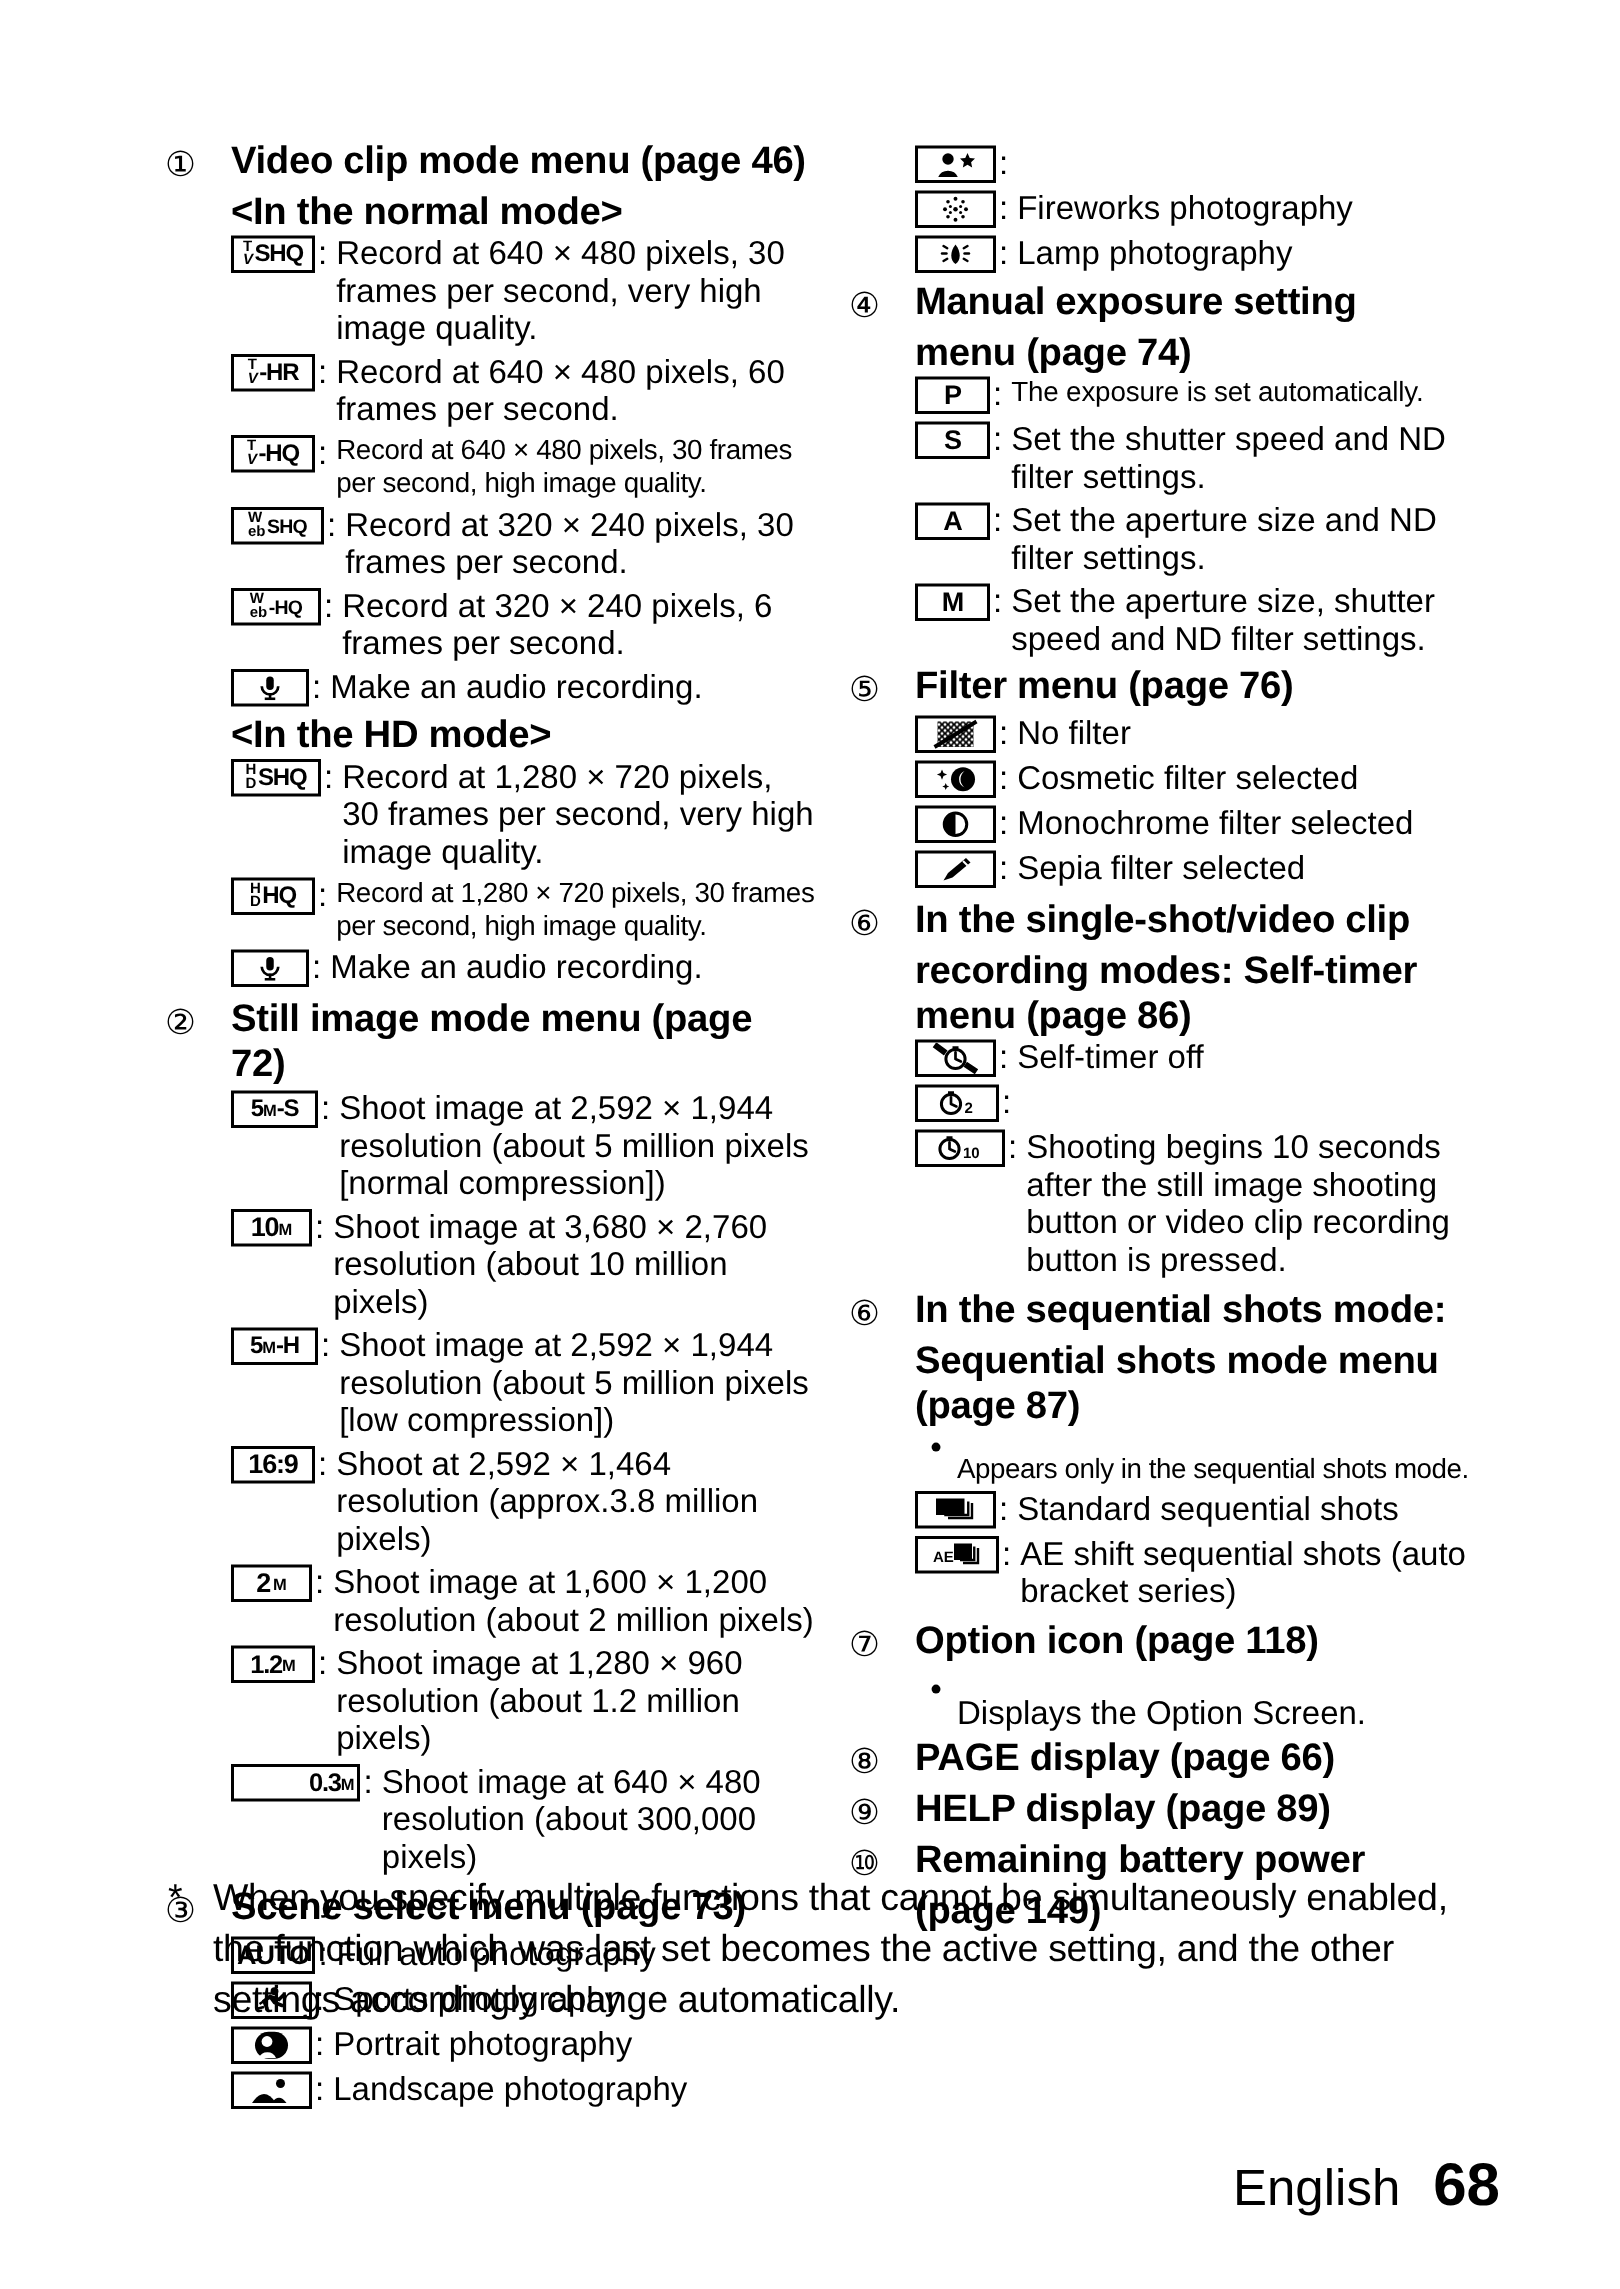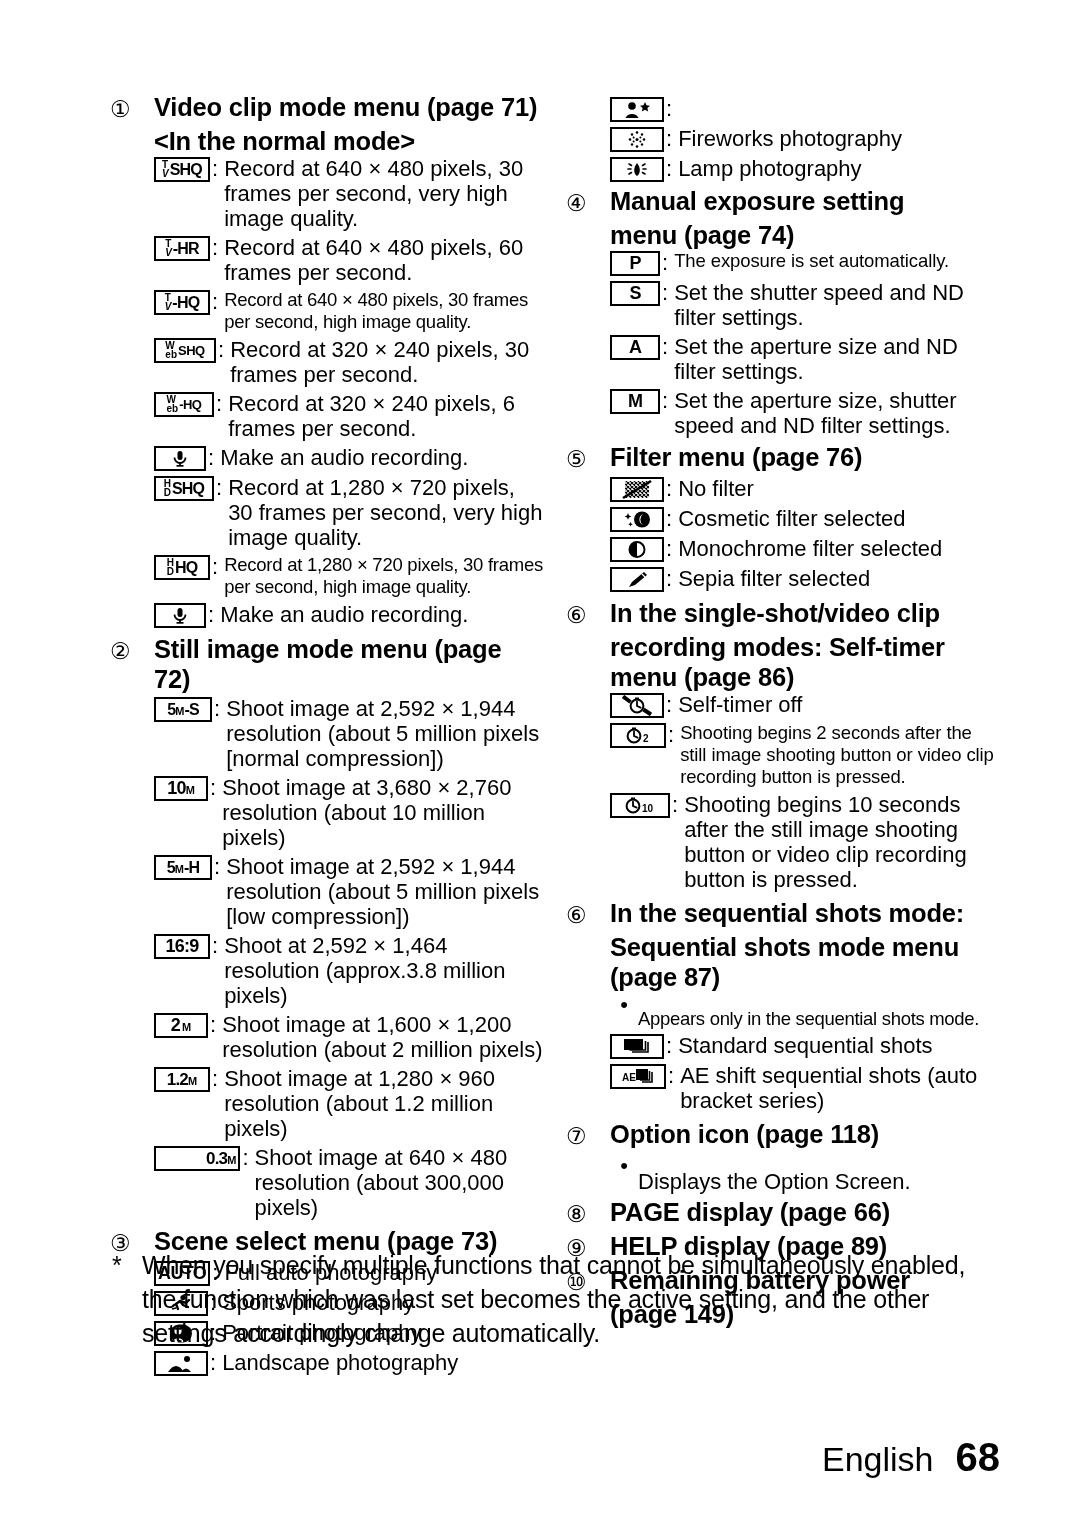--- a/index.html
+++ b/index.html
@@ -206,21 +206,21 @@
 <body>
 
 <div class="page">
 
   <div class="columns">
 
     <div class="col">
 
       <div class="section">
         <div class="num">①</div>
-        <div class="heading">Video clip mode menu (page 71)</div>
+        <div class="heading">Video clip mode menu (page 46)</div>
       </div>
       <div class="subheading">&lt;In the normal mode&gt;</div>
 
       <div class="row">
         <div class="ico-cell">
           <span class="ico" style="min-width:56px;">
             <span class="rowlbl">
                 <span class="stack">
                   <b>T</b>
                   <i>V</i>
@@ -305,20 +305,21 @@
               <path d="M18.5 9.5a5.5 5.5 0 0 0 11 0" stroke="#000" stroke-width="1.8" fill="none"></path>
               <rect x="23.2" y="14" width="1.7" height="3.4" fill="#000"></rect>
               <rect x="20.5" y="17" width="7" height="1.7" fill="#000"></rect>
             </svg>
           </span>
         </div>
         <span class="colon">:</span>
         <div class="desc">Make an audio recording.</div>
       </div>
 
+      <div class="subheading">&lt;In the HD mode&gt;</div>
 
       <div class="row">
         <div class="ico-cell">
           <span class="ico" style="min-width:60px;">
             <span class="rowlbl">
                 <span class="stack">
                   <b>H</b>
                   <b>D</b>
                 </span>
                 <span class="main" style="margin-left:1px;">SHQ</span>
@@ -727,21 +728,20 @@
           <span class="ico" style="min-width:56px;">
             <svg width="52" height="21" viewBox="0 0 52 21">
               <circle cx="22" cy="11" r="6.4" fill="none" stroke="#000" stroke-width="2"></circle>
               <path d="M22 11 L22 6.5 M22 11 L25.6 12.6" stroke="#000" stroke-width="1.8" stroke-linecap="round"></path>
               <path d="M20 2.5 l4 0 0 2 -4 0 z" fill="#000"></path>
               <text x="31" y="17" font-family="Liberation Sans, sans-serif" font-size="10" font-weight="bold" fill="#000">2</text>
             </svg>
           </span>
         </div>
         <span class="colon">:</span>
-        <div class="desc small">Shooting begins 2 seconds after the still image shooting button or video clip recording button is pressed.</div>
       </div>
 
       <div class="row">
         <div class="ico-cell">
           <span class="ico" style="min-width:60px;">
             <svg width="56" height="21" viewBox="0 0 56 21">
               <circle cx="21" cy="11" r="6.4" fill="none" stroke="#000" stroke-width="2"></circle>
               <path d="M21 11 L21 6.5 M21 11 L24.6 12.6" stroke="#000" stroke-width="1.8" stroke-linecap="round"></path>
               <path d="M19 2.5 l4 0 0 2 -4 0 z" fill="#000"></path>
               <text x="30" y="17" font-family="Liberation Sans, sans-serif" font-size="10" font-weight="bold" fill="#000">10</text>

